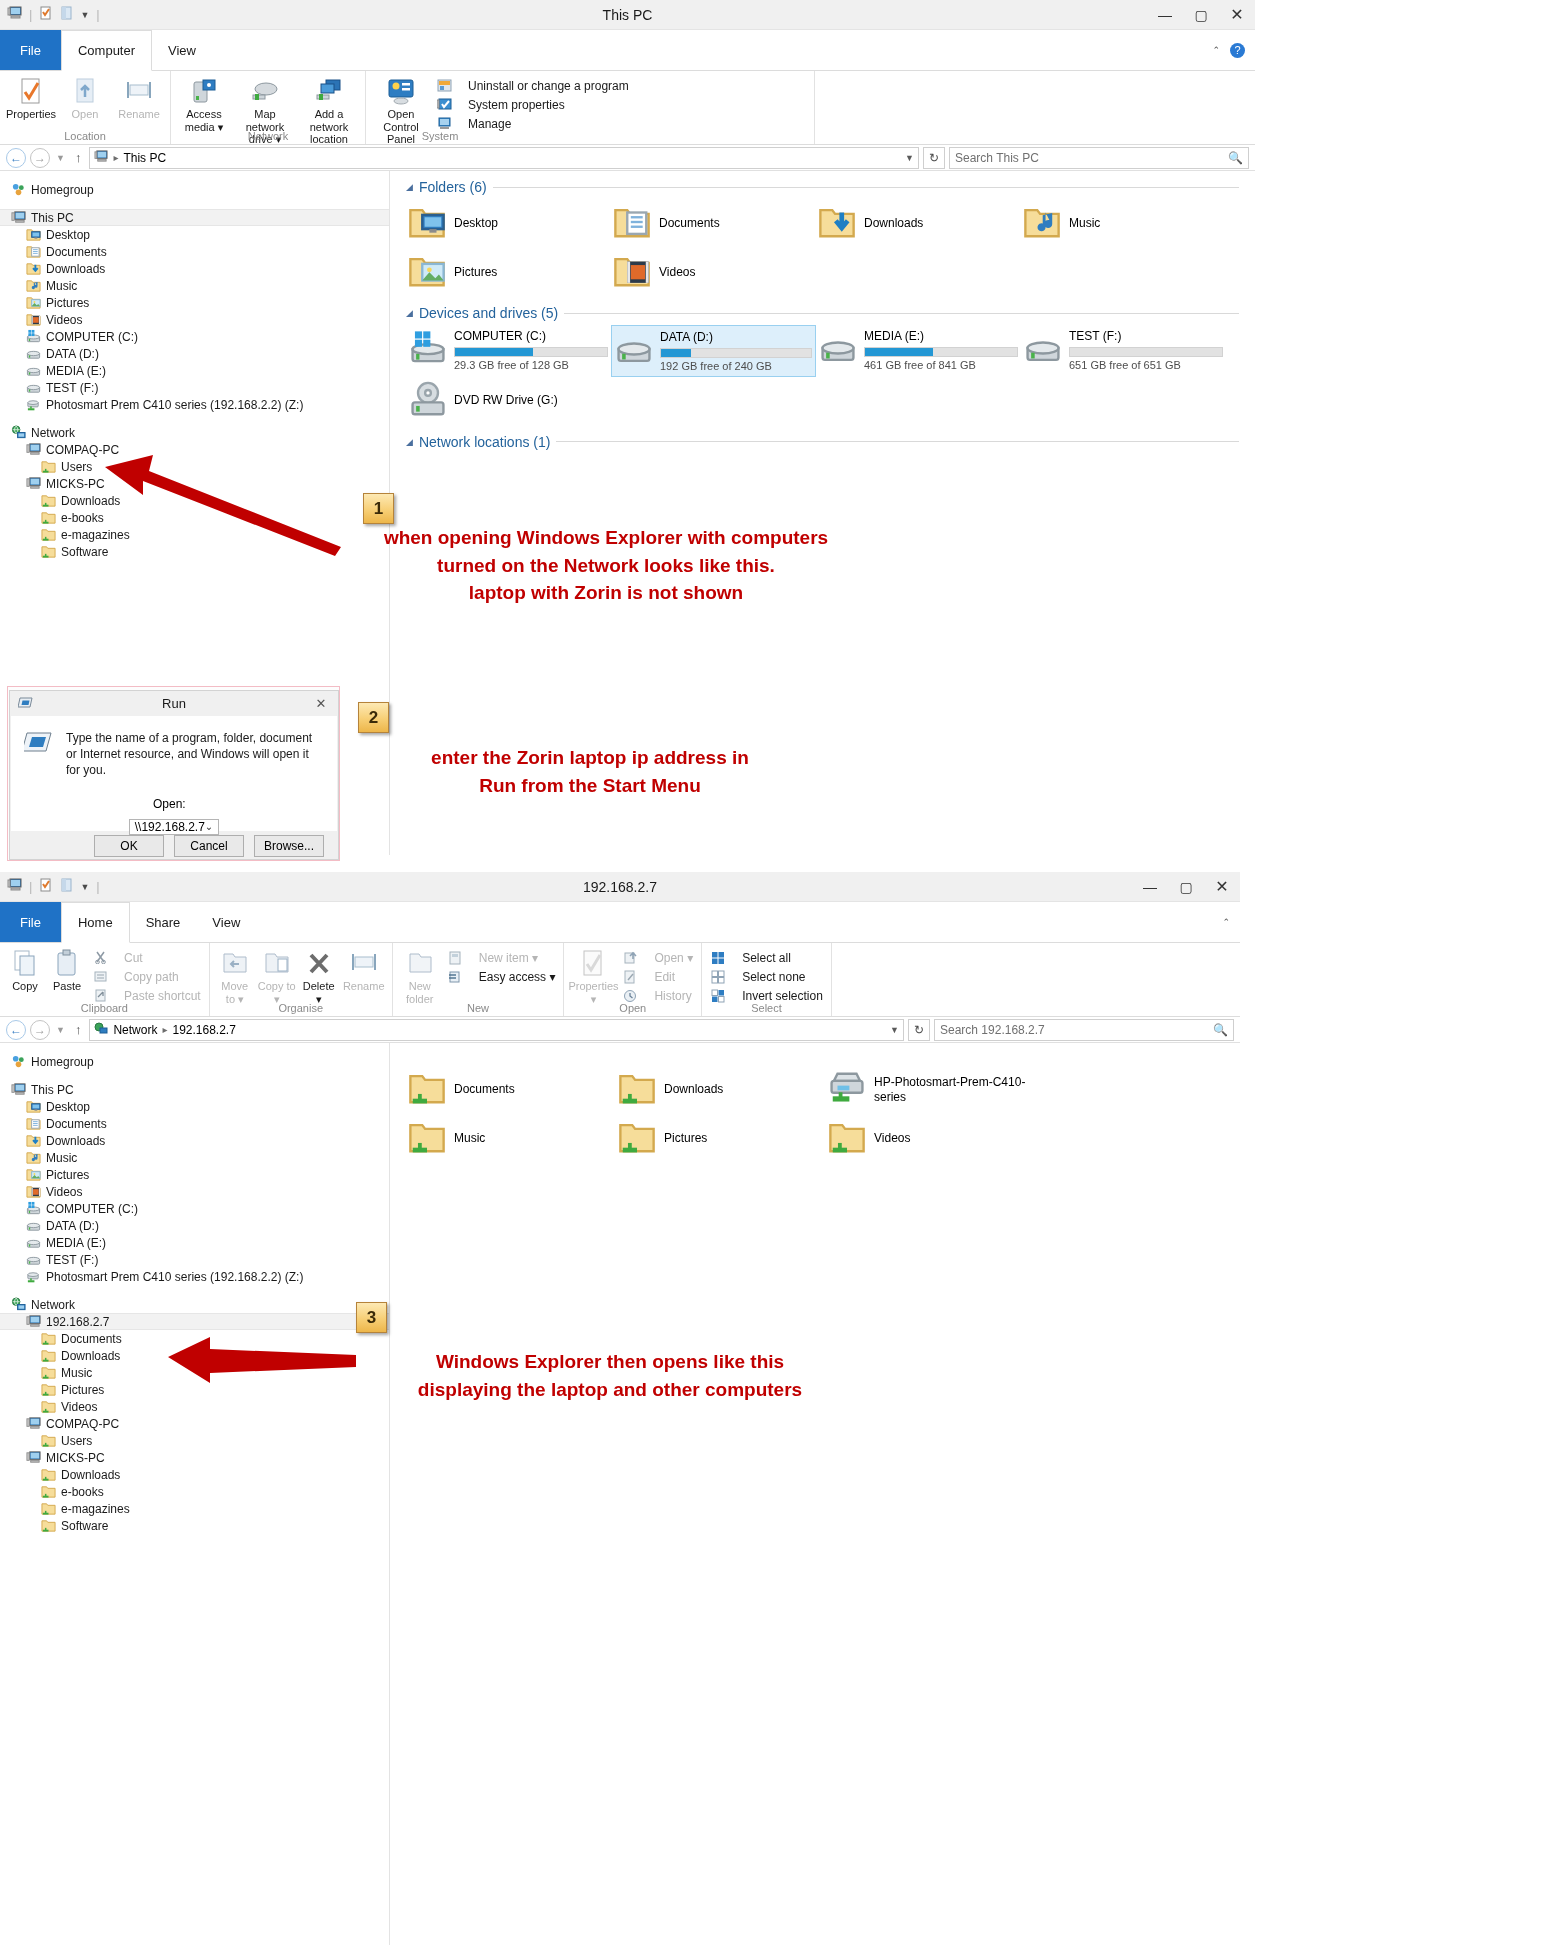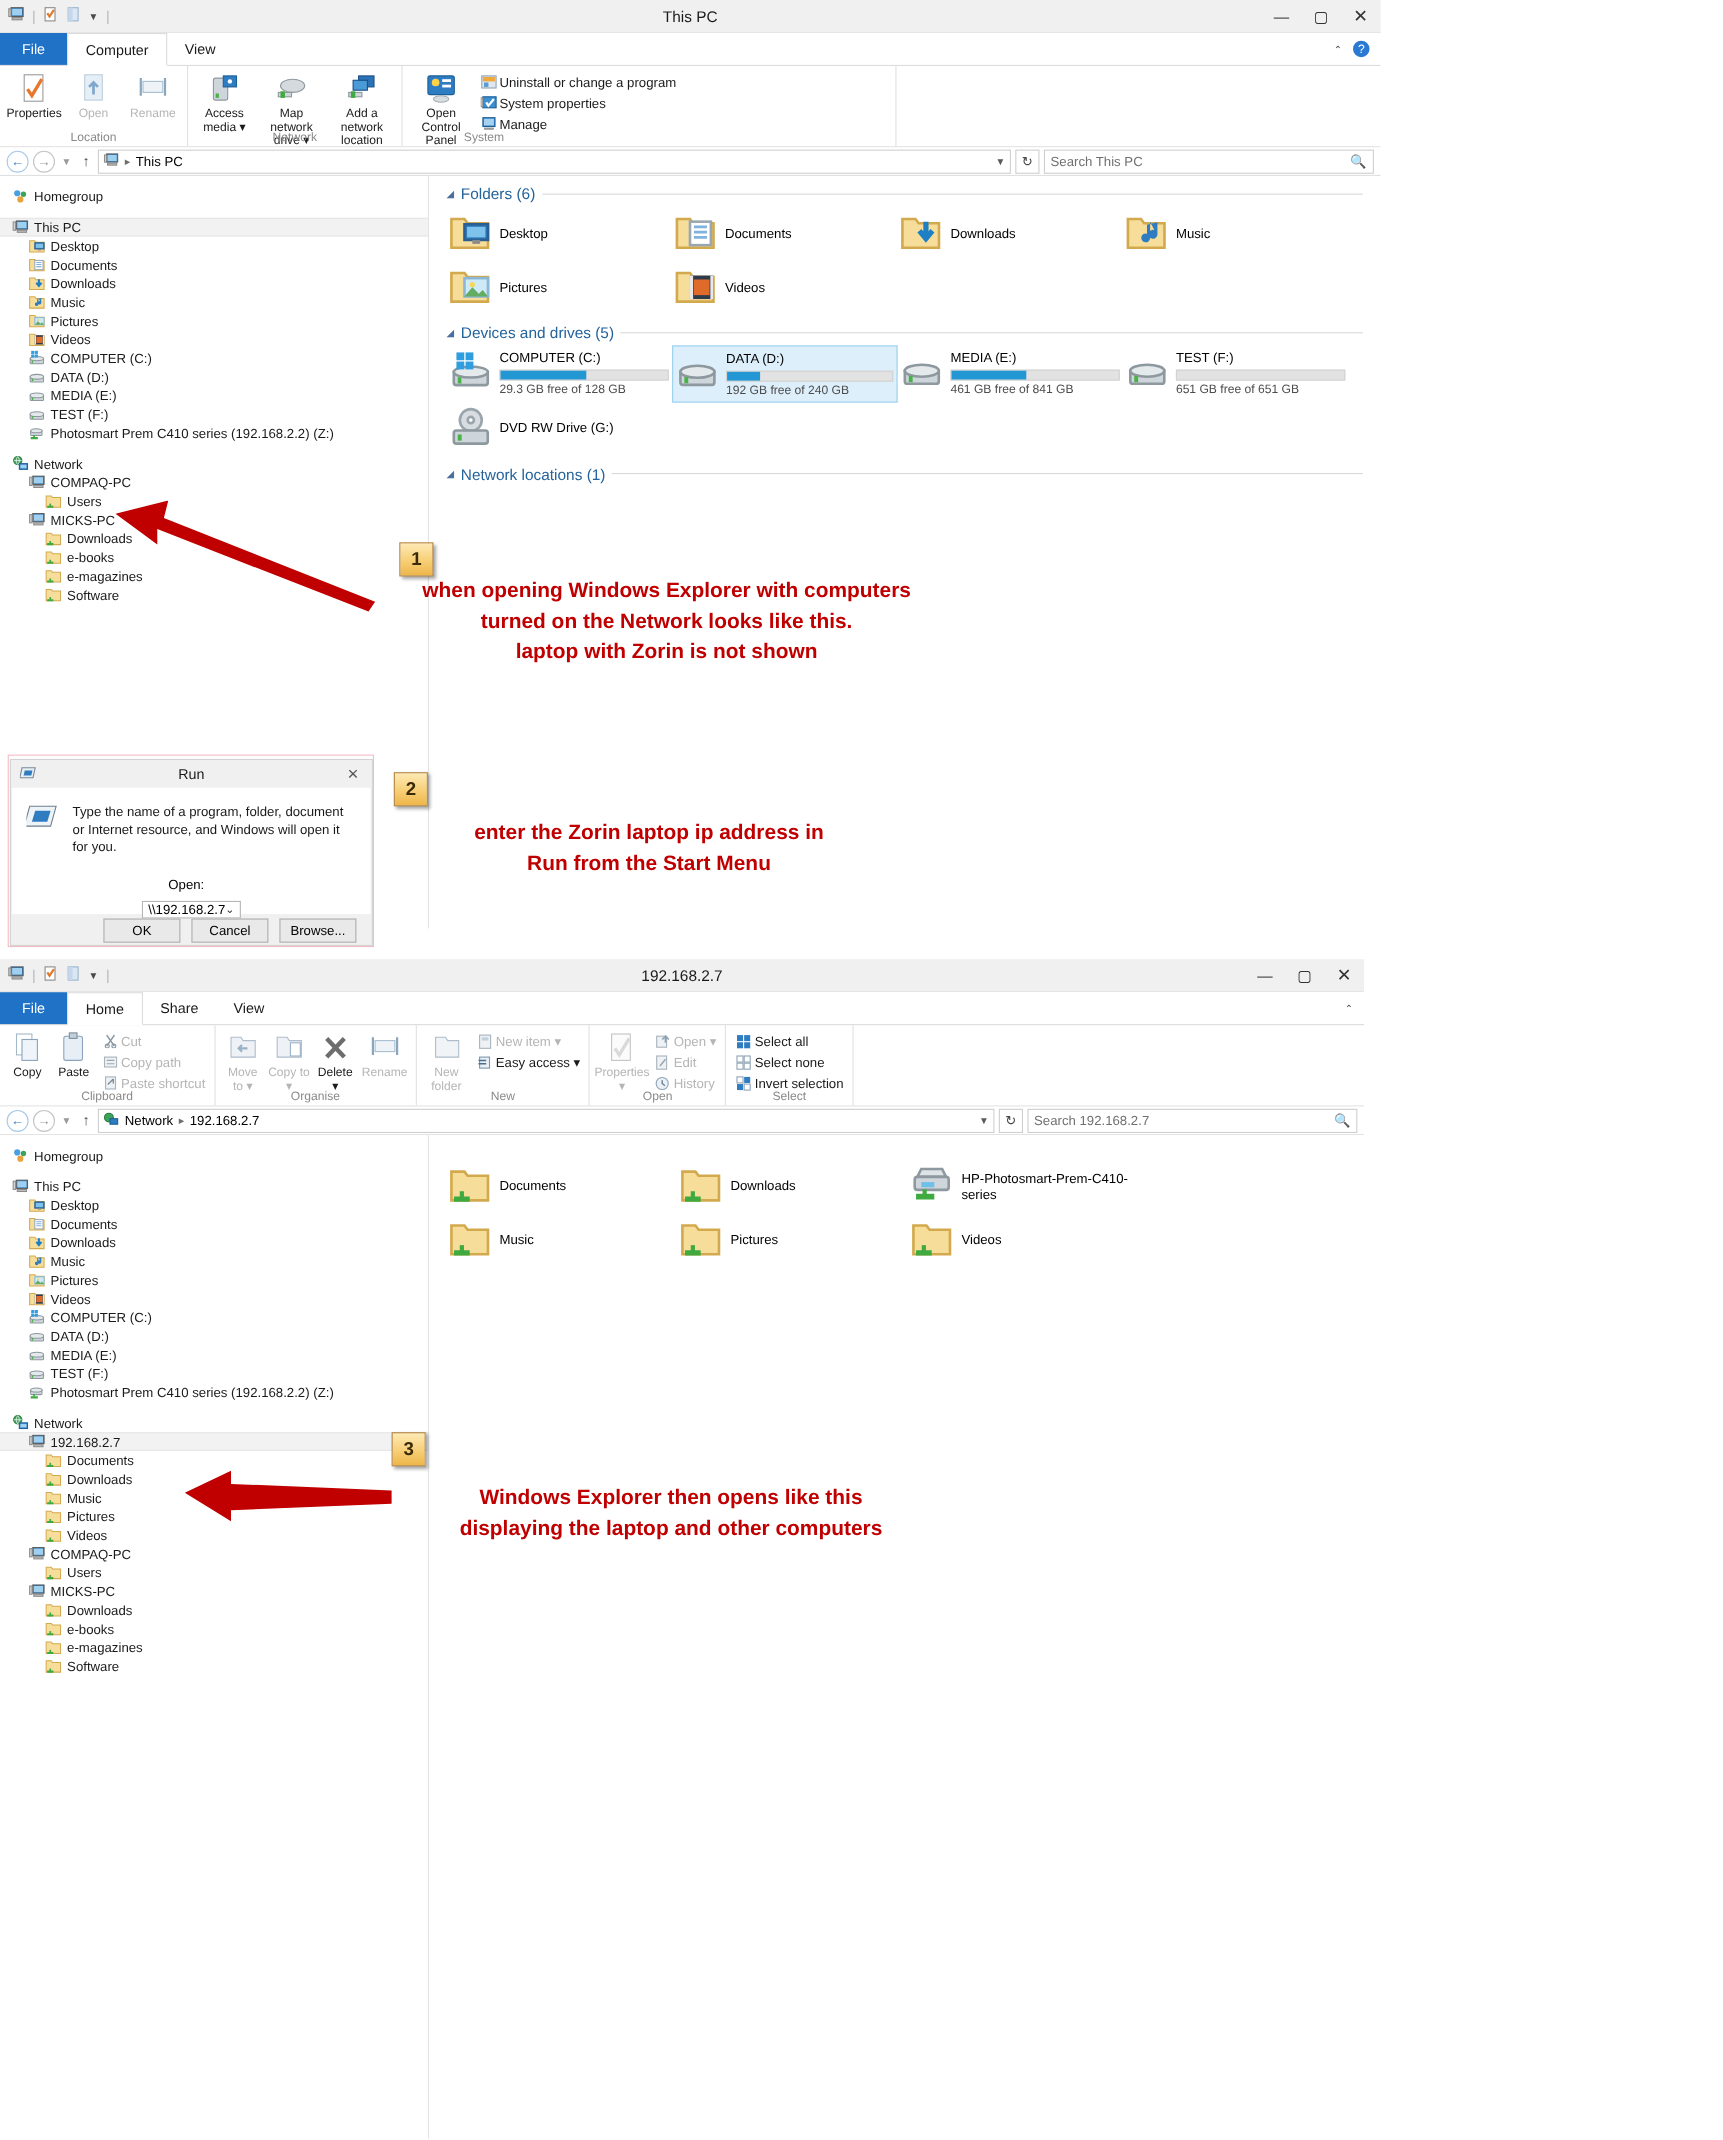--- a/index.html
+++ b/index.html
@@ -31,21 +31,21 @@
   }
   .wincontrols { margin-left:auto; display:flex; align-items:stretch; height:100%; }
   .wincontrols div {
     width:36px; display:flex; align-items:center; justify-content:center;
     font-size:14px; color:#333;
   }
   .wincontrols .closebtn { font-size:16px; }
 
   
   .tabstrip {
-    height:30px; background:#fff;
+    height:41px; background:#fff;
     display:flex; align-items:stretch;
     border-bottom:1px solid #dcdcdc;
     position:relative;
   }
   .tab {
     padding:0 16px; display:flex; align-items:center;
     font-size:13px; color:#1a1a1a;
   }
   .tab.file { background:#1f72c6; color:#fff; padding:0 20px; }
   .tab.active { background:#fff; border:1px solid #dcdcdc; border-bottom:1px solid #fff; margin-bottom:-1px; }
@@ -68,21 +68,21 @@
   .rgroup .glabel { text-align:center; font-size:11px; color:#8a8a8a; padding-bottom:2px; }
   .rbtn {
     display:flex; flex-direction:column; align-items:center;
     width:54px; padding:2px 2px 0 2px; font-size:11px;
     color:#1a1a1a; line-height:1.15; text-align:center;
   }
   .rbtn.dis { color:#b5b5b5; }
   .rbtn .ico { height:32px; display:flex; align-items:center; justify-content:center; }
   .rsmall-col { display:flex; flex-direction:column; justify-content:center; padding:3px 4px; gap:2px; }
   .rsmall {
-    display:flex; align-items:center; gap:2px;
+    display:flex; align-items:center; gap:16px;
     font-size:12px; color:#1a1a1a; height:17px;
   }
   .rsmall.dis { color:#b5b5b5; }
   .rsmall .ico { width:16px; height:16px; display:flex; align-items:center; justify-content:center; }
 
   
   .addrbar {
     height:26px; display:flex; align-items:center;
     gap:4px; padding:0 6px; background:#fff;
     border-bottom:1px solid #e0e0e0;

